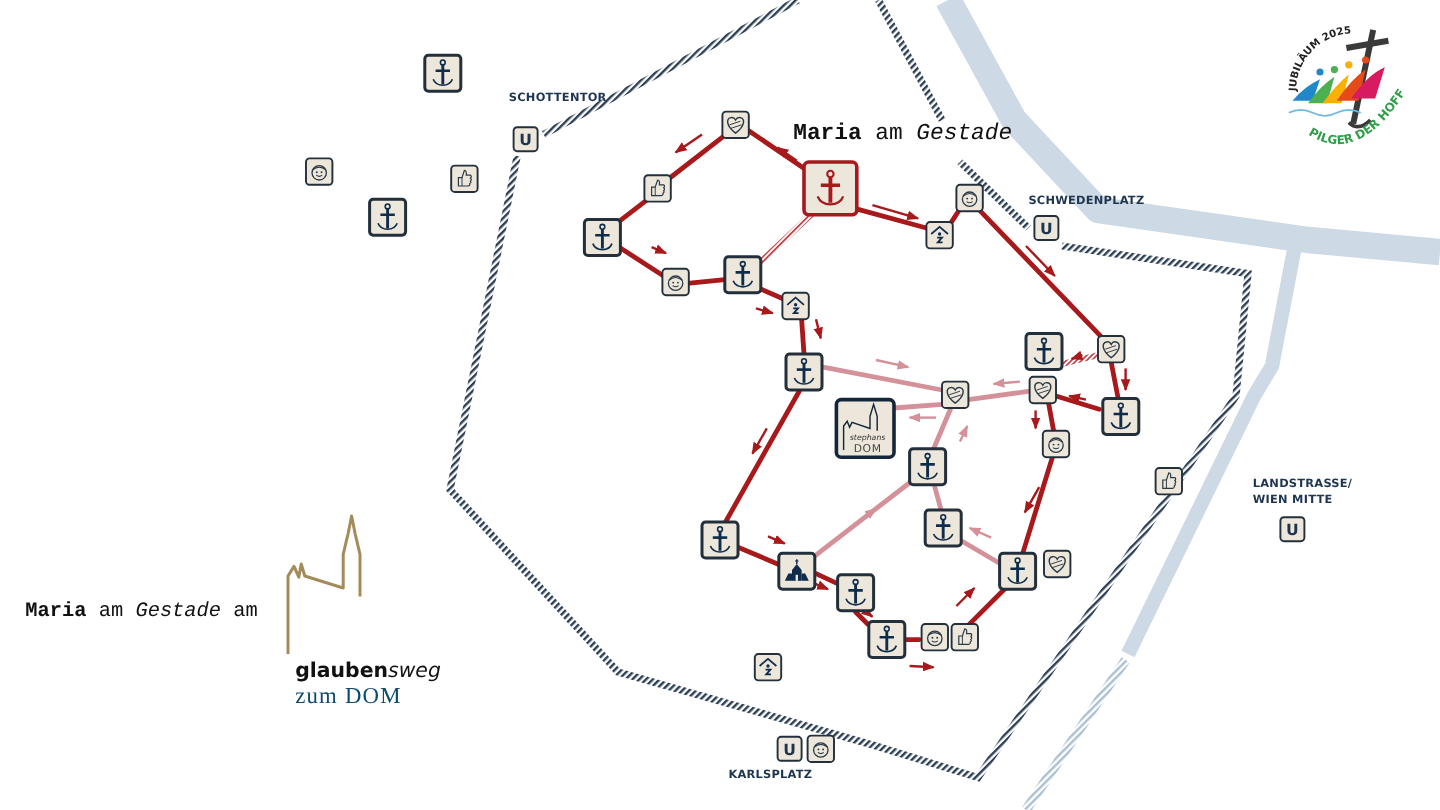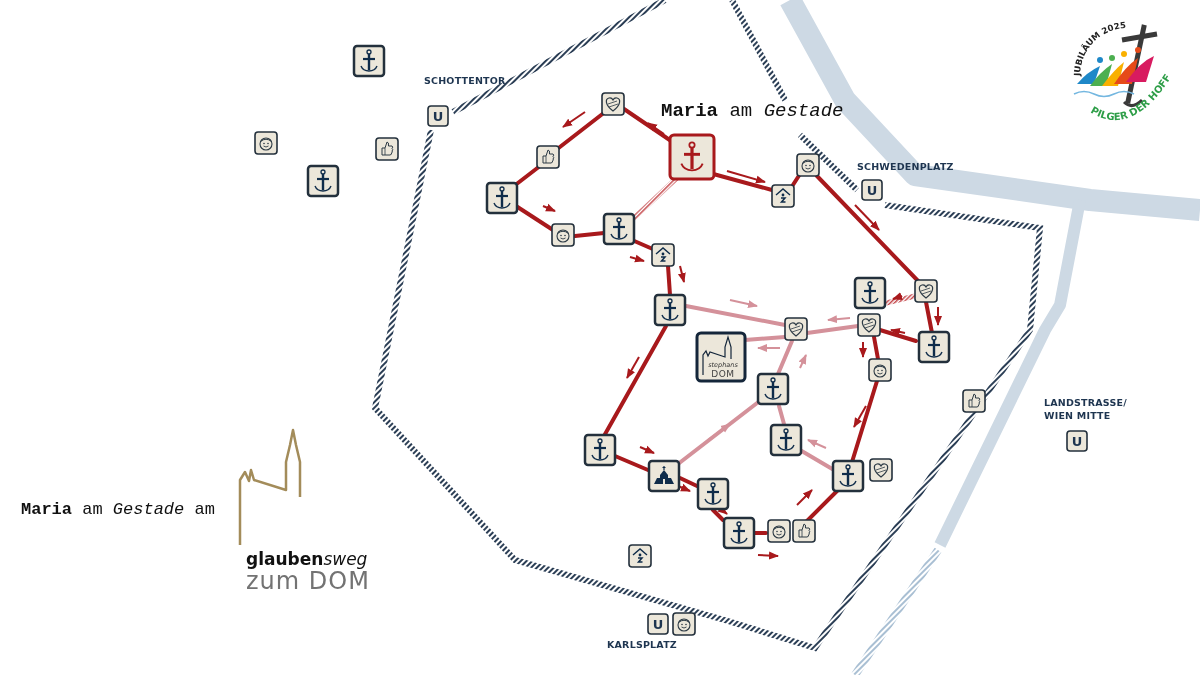--- a/index.html
+++ b/index.html
@@ -7,21 +7,21 @@
          font-family: "Liberation Sans", "DejaVu Sans", sans-serif; }
   #map { position: absolute; left: 0; top: 0; }
   .label-sc { font-family: "DejaVu Sans", sans-serif; font-weight: bold; fill: #1e3550; font-size: 9.5px; letter-spacing: 0.2px; }
   .title-main { position: absolute; left: 661px; top: 100px; font-size: 19px; color: #111; white-space: nowrap; font-family: Liberation Mono, monospace; }
   .title-main b { font-weight: bold; }
   .title-main i { font-style: italic; }
   .bottom-brand { position: absolute; left: 21px; top: 500px; font-family: Liberation Mono, monospace; font-size: 17px; color: #111; white-space: nowrap; }
   .bottom-brand b { font-weight: bold; }
   .bottom-brand i { font-style: italic; }
   .brand2 { position: absolute; left: 246px; top: 500px; font-family: "DejaVu Sans", sans-serif; font-size: 17px; color: #111; line-height: 22px; margin-top: 48px; }
-  .brand2 .l2 { font-size: 24px; letter-spacing: 1px; color: #737373; }
+  .brand2 .l2 { font-size: 19px; letter-spacing: 1px; color: #0c4a6e; font-family: Liberation Serif, serif; }
   .jub-logo { position: absolute; left: 1062px; top: 14px; width: 130px; height: 120px; }
 </style>
 </head>
 <body>
 
 <svg id="map" width="1200" height="675" viewBox="0 0 1200 675" xmlns="http://www.w3.org/2000/svg">
   <defs>
     <pattern id="hatch" patternUnits="userSpaceOnUse" width="4" height="4" patternTransform="rotate(45)">
       <rect width="2" height="4" fill="#2b3e55"></rect>
     </pattern>

